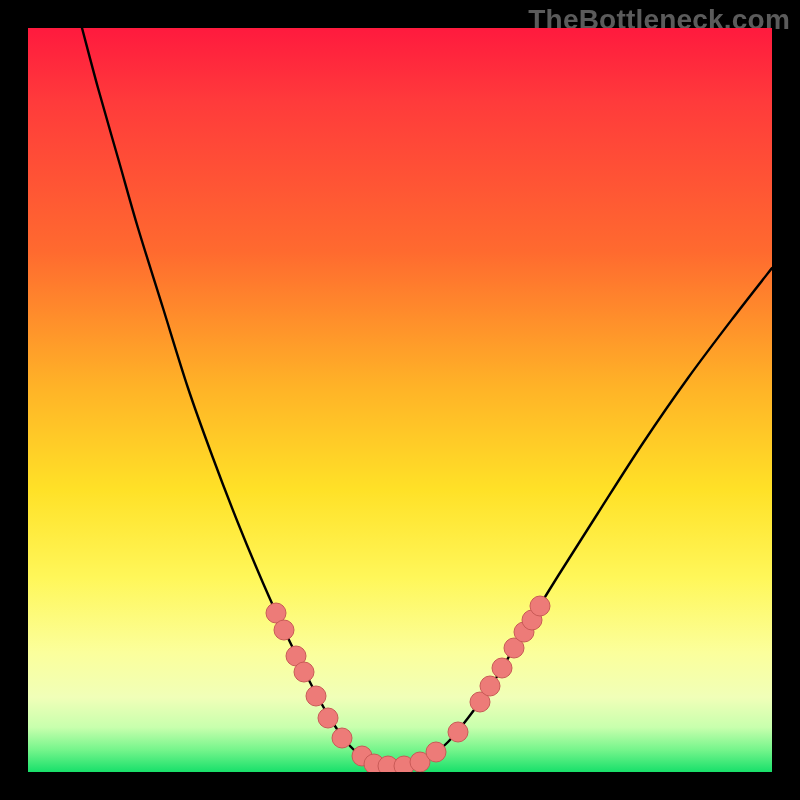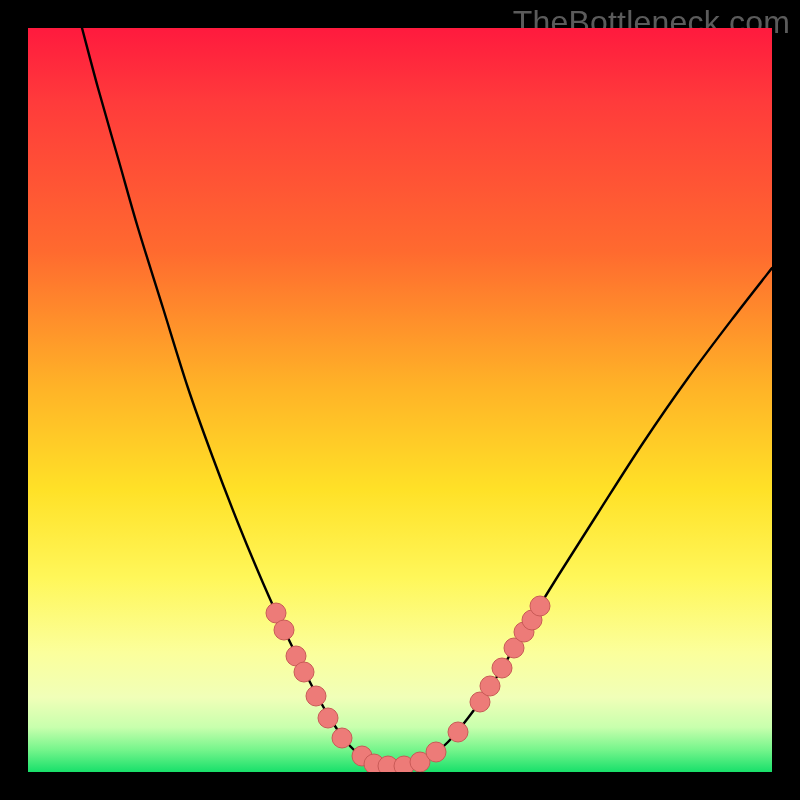--- a/index.html
+++ b/index.html
@@ -47,22 +47,22 @@
     top: 0;
     width: 744px;
     height: 744px;
     pointer-events: none;
   }
   .watermark {
     position: absolute;
     top: 4px;
     right: 10px;
     color: #5b5b5b;
-    font-size: 32px;
-    font-weight: 400;
+    font-size: 28px;
+    font-weight: 700;
     letter-spacing: 0.2px;
     user-select: none;
   }
 </style>
 </head>
 <body>
 
 <div class="frame">
   <div class="watermark">TheBottleneck.com</div>
   <div class="plot">

